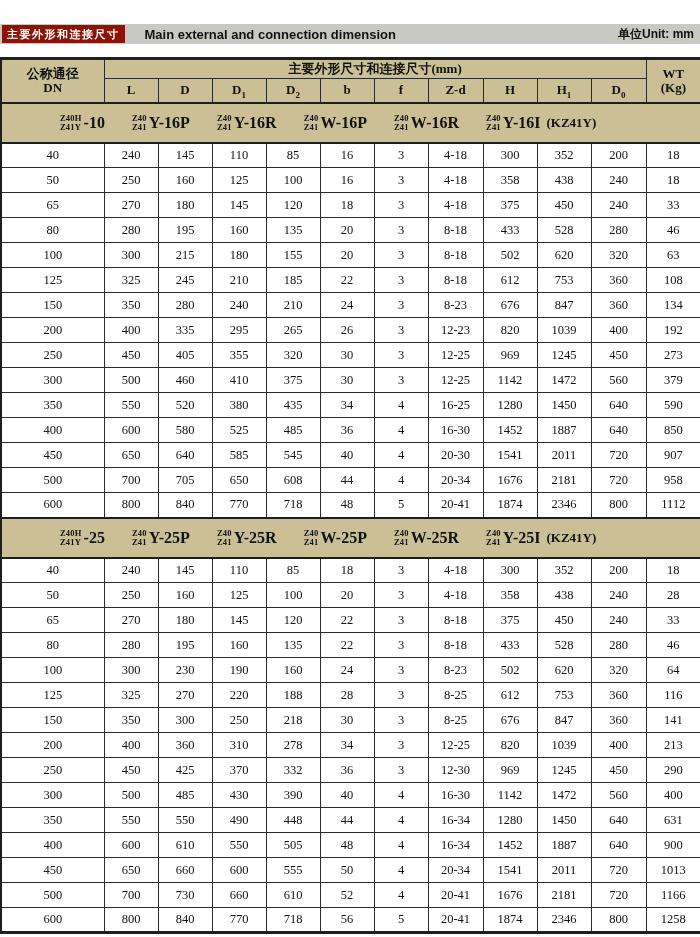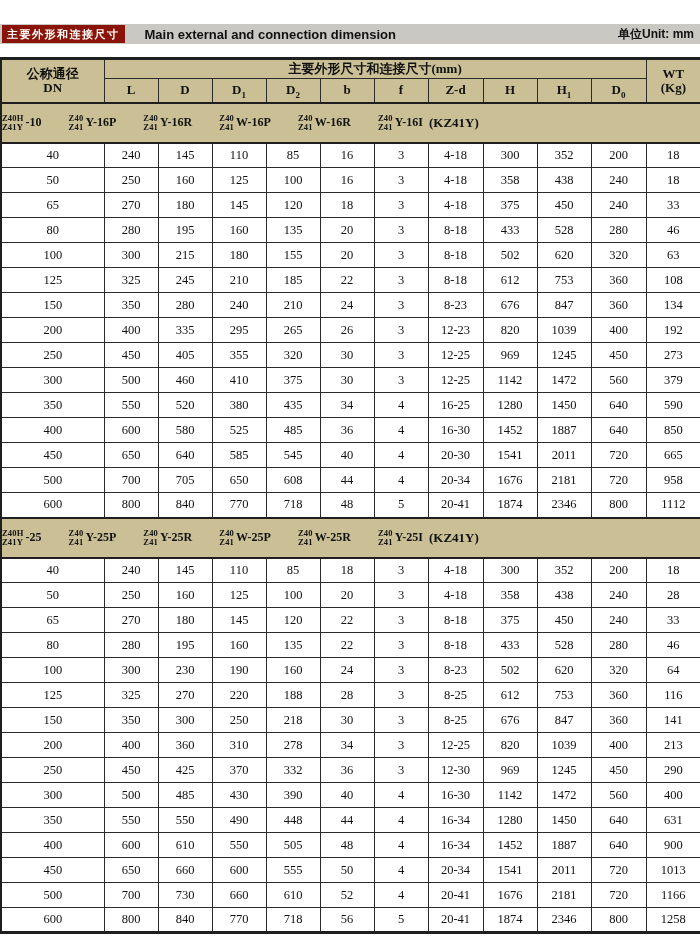--- a/index.html
+++ b/index.html
@@ -57,31 +57,31 @@
   th sub{font-size:9px;line-height:0;}
   .dn-head div{line-height:14px;}
   .wt-head div{line-height:14px;}
   tr.model-row{height:40px;}
   tr.model-row td{
     background:var(--tan);
     border-top:2px solid var(--line);
     border-bottom:2px solid var(--line);
   }
   .models{
-    display:flex;align-items:center;gap:27px;
+    display:flex;align-items:center;padding-left:58px;gap:27px;
   }
   .model{
     display:inline-flex;align-items:center;gap:2px;
     font-family:"Liberation Serif", serif;font-weight:700;white-space:nowrap;
   }
   .stack{
     display:inline-flex;flex-direction:column;align-items:flex-start;
     font-size:8.5px;line-height:9px;letter-spacing:.2px;
   }
-  .suffix{font-size:12px;}
+  .suffix{font-size:16px;}
   .extra{font-size:13px;margin-left:4px;}
   tr.data-row{height:25px;}
   tr.data-row td{
     background:#fff;font-size:12.5px;
     font-family:"Liberation Serif", serif;font-weight:400;
     white-space:nowrap;
   }
 </style>
 </head>
 <body>
@@ -357,21 +357,21 @@
         <td>650</td>
         <td>640</td>
         <td>585</td>
         <td>545</td>
         <td>40</td>
         <td>4</td>
         <td>20-30</td>
         <td>1541</td>
         <td>2011</td>
         <td>720</td>
-        <td>665</td>
+        <td>907</td>
       </tr>
       <tr class="data-row">
         <td>500</td>
         <td>700</td>
         <td>705</td>
         <td>650</td>
         <td>608</td>
         <td>44</td>
         <td>4</td>
         <td>20-34</td>

